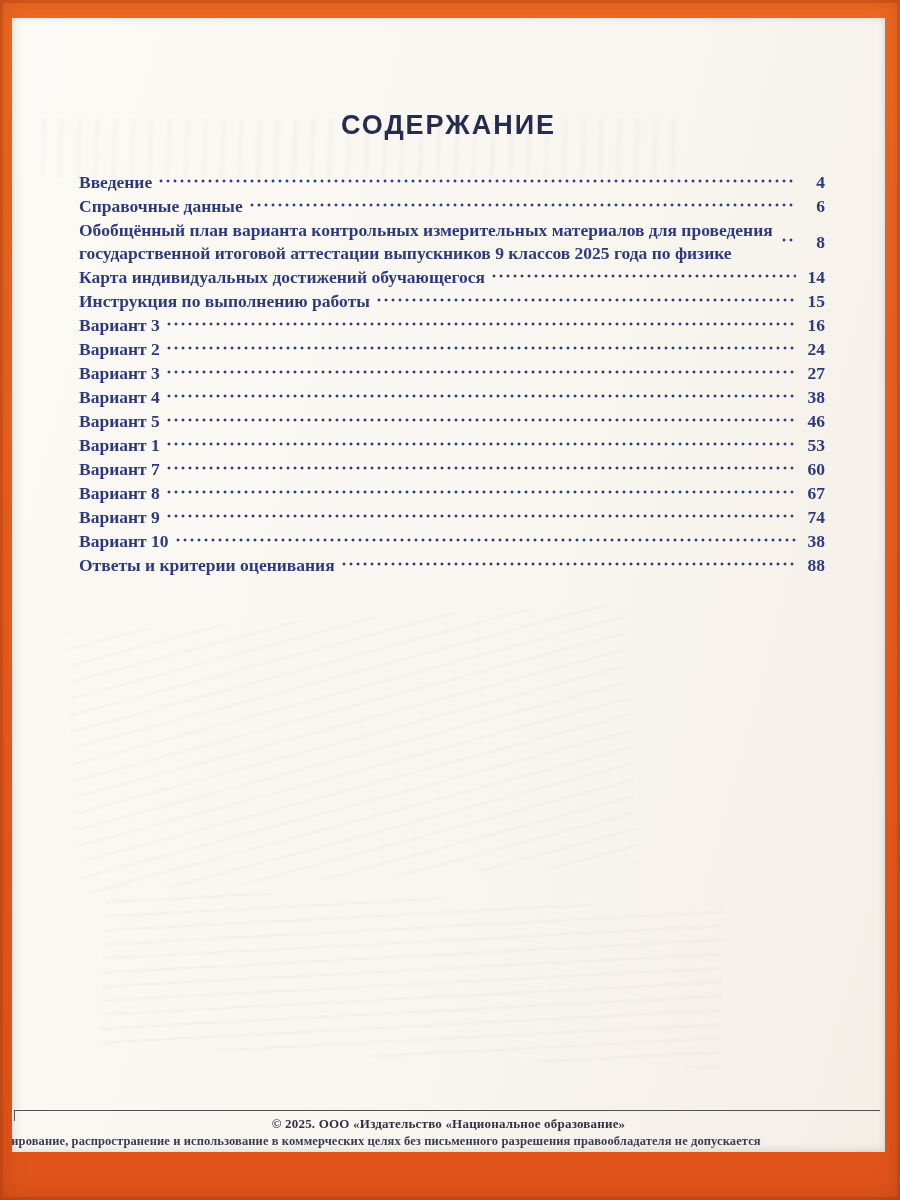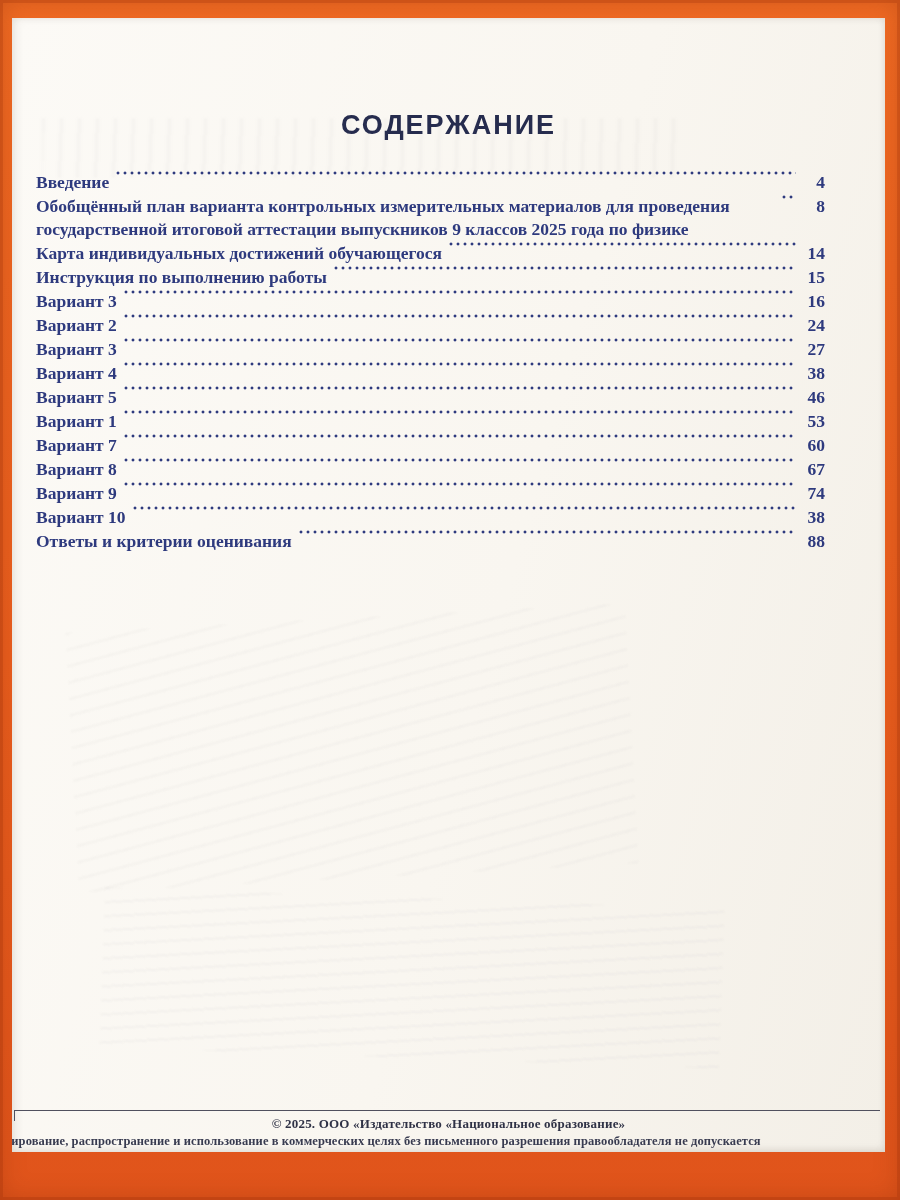--- a/index.html
+++ b/index.html
@@ -54,23 +54,24 @@
   }
 
   .toc {
     margin: 30px 60px 0 24px; 
     color: #2e3a7e;
     font-size: 17.5px;
     font-weight: bold;
   }
   .toc-row {
     display: flex;
-    align-items: flex-start;
+    align-items: center;
     line-height: 23px;
     margin-bottom: 1px;
+    margin-left: 43px;
   }
   .toc-label { flex: 0 1 auto; }
   .toc-leader {
     flex: 1 1 10px;
     min-width: 14px;
     height: 4px;
     margin: 0 3px 4px 7px;
     background-image: radial-gradient(circle at 2px 2px, #2e3a7e 1.3px, transparent 1.7px);
     background-size: 7px 4px;
     background-repeat: repeat-x;
@@ -132,20 +133,25 @@
 
   <div class="title">СОДЕРЖАНИЕ</div>
 
   <div class="toc">
     <div class="toc-row">
       <span class="toc-label">Введение</span>
       <span class="toc-leader"></span>
       <span class="toc-num">4</span>
     </div>
     <div class="toc-row">
+      <span class="toc-label">Справочные данные</span>
+      <span class="toc-leader"></span>
+      <span class="toc-num">6</span>
+    </div>
+    <div class="toc-row">
       <span class="toc-label">Обобщённый план варианта контрольных измерительных материалов для проведения государственной итоговой аттестации выпускников 9 классов 2025 года по физике</span>
       <span class="toc-leader"></span>
       <span class="toc-num">8</span>
     </div>
     <div class="toc-row">
       <span class="toc-label">Карта индивидуальных достижений обучающегося</span>
       <span class="toc-leader"></span>
       <span class="toc-num">14</span>
     </div>
     <div class="toc-row">

